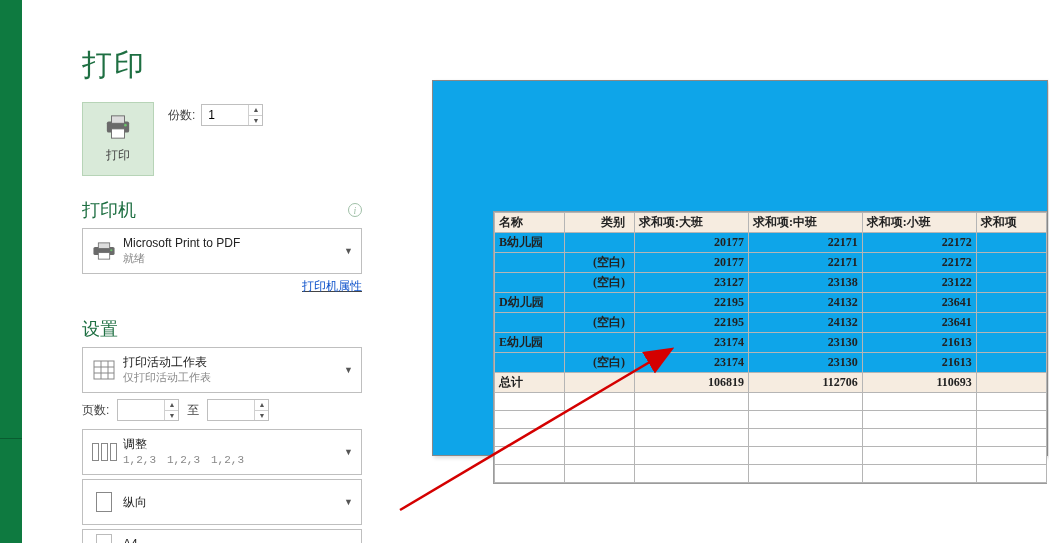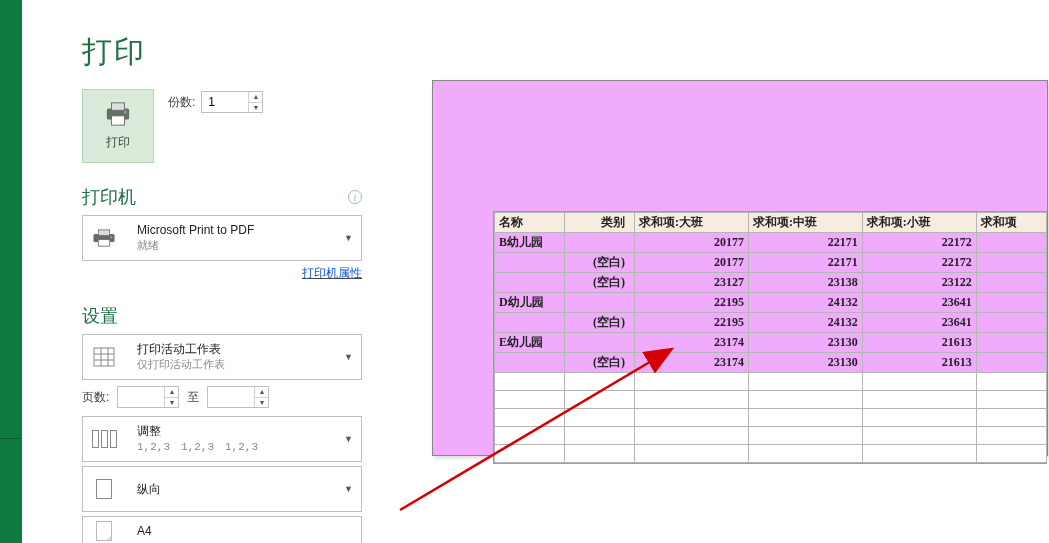--- a/index.html
+++ b/index.html
@@ -26,21 +26,21 @@
     left:0; right:0;
     top:438px;
     height:1px;
     background:#095c30;
   }
   .panel {
     position: absolute;
     left: 22px; top: 0; bottom: 0;
     width: 380px;
     background: #fff;
-    padding: 20px 40px 0 60px;
+    padding: 33px 40px 0 60px;
   }
   .preview-wrap {
     position: absolute;
     left: 432px; top: 80px;
     right: 0; bottom: 0;
     background: #fff;
   }
   h1.title {
     font-size: 30px;
     font-weight: 300;
@@ -83,21 +83,21 @@
     width:14px;height:14px;border:1px solid #9fbfa7;border-radius:50%;
     color:#9fbfa7;font-size:10px;display:flex;align-items:center;justify-content:center;
     font-style:italic;font-family:serif;
   }
 
   .dropdown {
     border: 1px solid #bfbfbf;
     background:#fff;
     display:flex; align-items:center;
     padding: 4px 6px;
-    gap:18px;
+    gap:4px;
     position:relative;
     margin-bottom: 4px;
     cursor:pointer;
   }
   .dropdown .icon-slot{
     width:30px; min-width:30px; display:flex; align-items:center; justify-content:center;
   }
   .dropdown .texts{ flex:1; line-height:1.35;}
   .dropdown .texts .line1{ color:#222;}
   .dropdown .texts .line2{ color:#888; font-size:11px;font-family:Liberation Mono, monospace;}
@@ -114,21 +114,21 @@
     display:flex; align-items:center; gap:8px; margin:6px 0 8px 0;
   }
 
   
   .page {
     position:absolute;
     left:0; top:0;
     width: 616px;
     height: 376px;
     border:1px solid #888;
-    background:#f0abfc;
+    background:#0ea5e9;
     box-shadow: 2px 2px 4px rgba(0,0,0,.15);
   }
   .page .inner{
     position:absolute;
     left:60px; right:0; top:130px;
     border:1px solid #9c9c9c;
     border-right:none;
   }
   table.preview-table{
     border-collapse:collapse;
@@ -359,20 +359,28 @@
               <td class="num"></td>
             </tr>
             <tr>
               <td class="nameCell"></td>
               <td class="indent">(空白)</td>
               <td class="num">23174</td>
               <td class="num">23130</td>
               <td class="num">21613</td>
               <td class="num"></td>
             </tr>
+            <tr class="total-row">
+              <td style="text-align: left;">总计</td>
+              <td style="text-align: left;"></td>
+              <td class="num">106819</td>
+              <td class="num">112706</td>
+              <td class="num">110693</td>
+              <td class="num"></td>
+            </tr>
             <tr class="blank-row">
               <td>&nbsp;</td>
               <td>&nbsp;</td>
               <td>&nbsp;</td>
               <td>&nbsp;</td>
               <td>&nbsp;</td>
               <td>&nbsp;</td>
             </tr>
             <tr class="blank-row">
               <td>&nbsp;</td>

